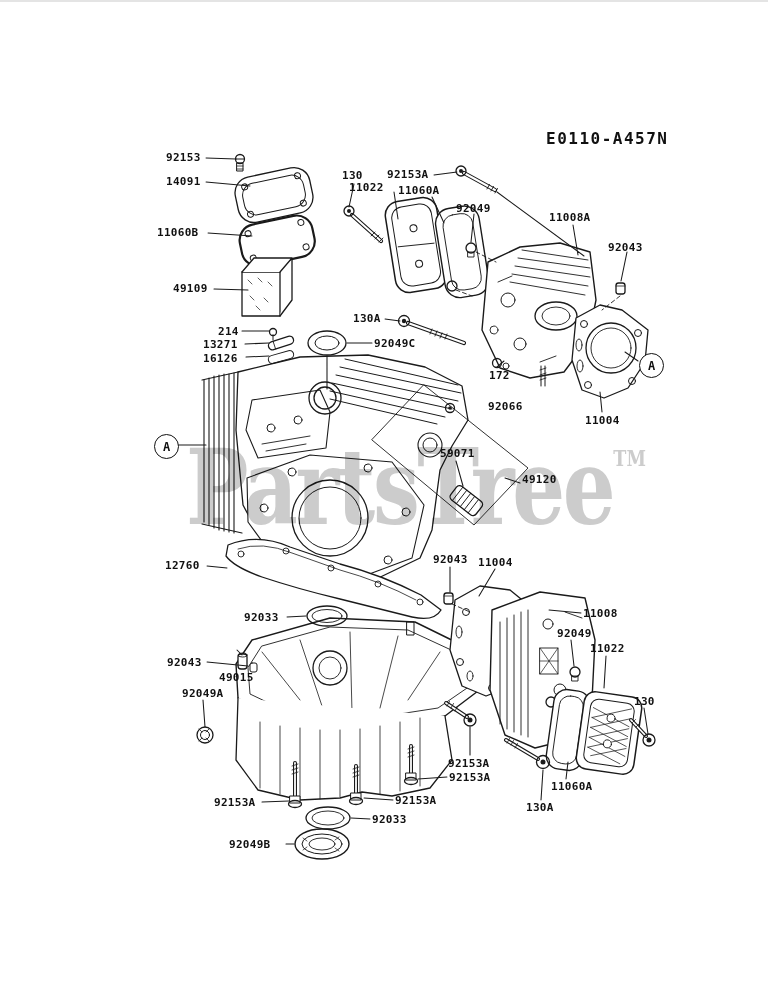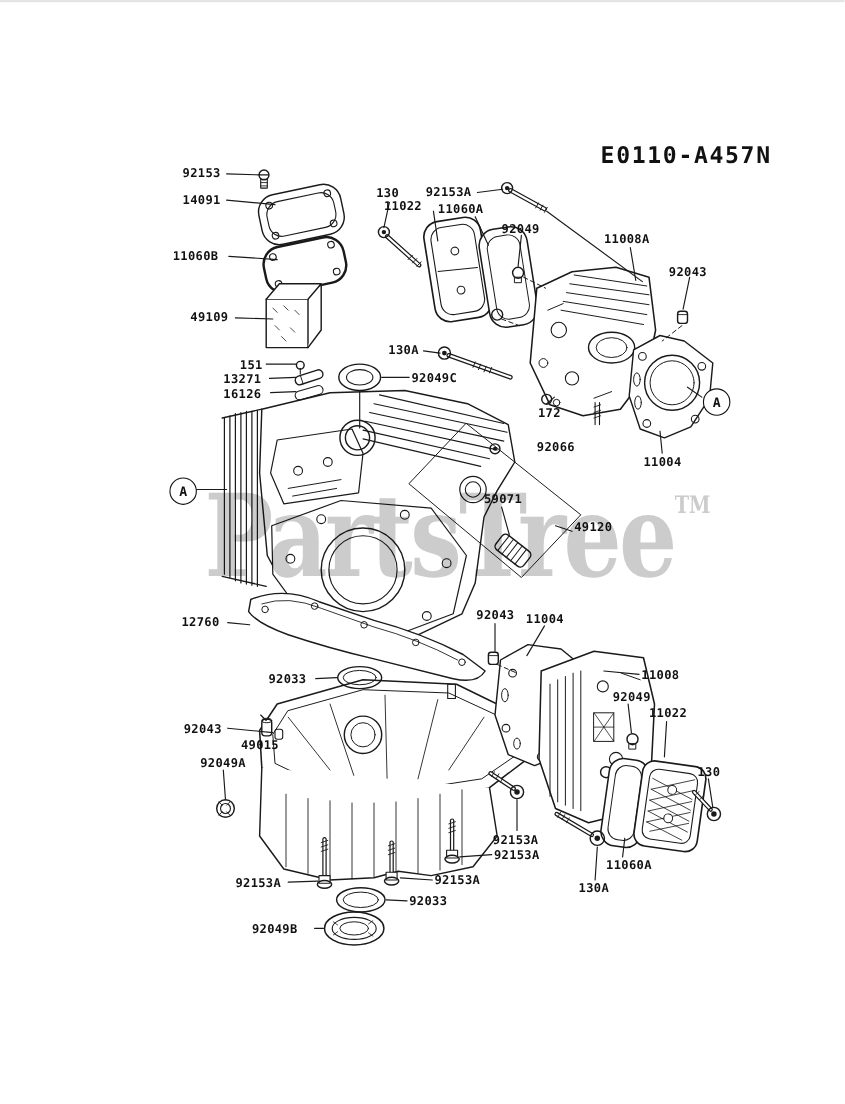--- a/index.html
+++ b/index.html
@@ -1,19 +1,19 @@
 <!DOCTYPE html>
 <html><head>
 <meta charset="utf-8">
 <style>
   html,body{margin:0;padding:0;background:#fff;}
   .canvas{position:relative;width:768px;height:1004px;background:#fff;overflow:hidden;
           font-family:"DejaVu Sans Mono",monospace;}
   .topbar{position:absolute;left:0;top:0;width:768px;height:2px;background:#e4e4e4;}
-  .title{position:absolute;font-size:21px;font-weight:700;letter-spacing:1.5px;color:#111;white-space:nowrap;}
+  .title{position:absolute;font-size:16px;font-weight:700;letter-spacing:1.5px;color:#111;white-space:nowrap;}
   .plabel{position:absolute;font-size:11px;font-weight:700;letter-spacing:0.3px;color:#111;
           white-space:nowrap;line-height:1;cursor:pointer;}
   .amark{position:absolute;width:23px;height:23px;border:1.6px solid #111;border-radius:50%;
          background:#fff;display:flex;align-items:center;justify-content:center;
          font-size:12px;font-weight:700;color:#111;}
   .wm{position:absolute;left:186px;top:436px;font-family:"DejaVu Serif",serif;font-weight:700;
       font-size:104px;line-height:1;color:#cccccc;letter-spacing:-3px;
       transform:scale(0.80,1);transform-origin:left top;mix-blend-mode:multiply;
       white-space:nowrap;pointer-events:none;}
   .wm sup{font-size:22px;letter-spacing:0;vertical-align:58px;}
@@ -341,21 +341,21 @@
   <div class="plabel" style="left:157px;top:227px">11060B</div>
   <div class="plabel" style="left:173px;top:283px">49109</div>
   <div class="plabel" style="left:342px;top:170px">130</div>
   <div class="plabel" style="left:387px;top:169px">92153A</div>
   <div class="plabel" style="left:349px;top:182px">11022</div>
   <div class="plabel" style="left:398px;top:185px">11060A</div>
   <div class="plabel" style="left:456px;top:203px">92049</div>
   <div class="plabel" style="left:549px;top:212px">11008A</div>
   <div class="plabel" style="left:608px;top:242px">92043</div>
   <div class="plabel" style="left:353px;top:313px">130A</div>
-  <div class="plabel" style="left:218px;top:326px">151</div>
+  <div class="plabel" style="left:218px;top:326px">214</div>
   <div class="plabel" style="left:203px;top:339px">13271</div>
   <div class="plabel" style="left:203px;top:353px">16126</div>
   <div class="plabel" style="left:374px;top:338px">92049C</div>
   <div class="plabel" style="left:489px;top:370px">172</div>
   <div class="plabel" style="left:488px;top:401px">92066</div>
   <div class="plabel" style="left:585px;top:415px">11004</div>
   <div class="plabel" style="left:440px;top:448px">59071</div>
   <div class="plabel" style="left:522px;top:474px">49120</div>
   <div class="plabel" style="left:165px;top:560px">12760</div>
   <div class="plabel" style="left:433px;top:554px">92043</div>

